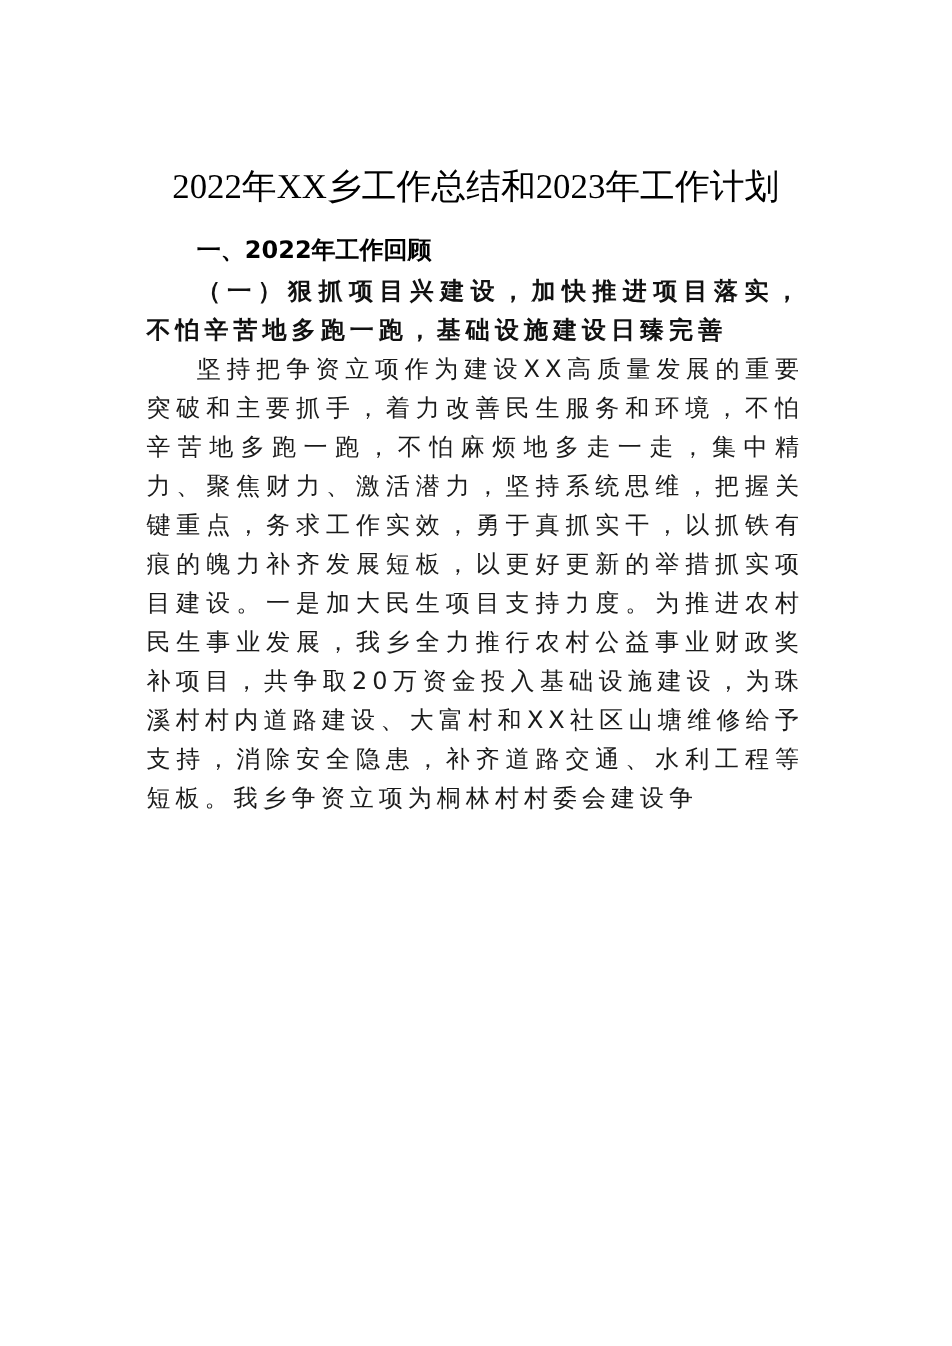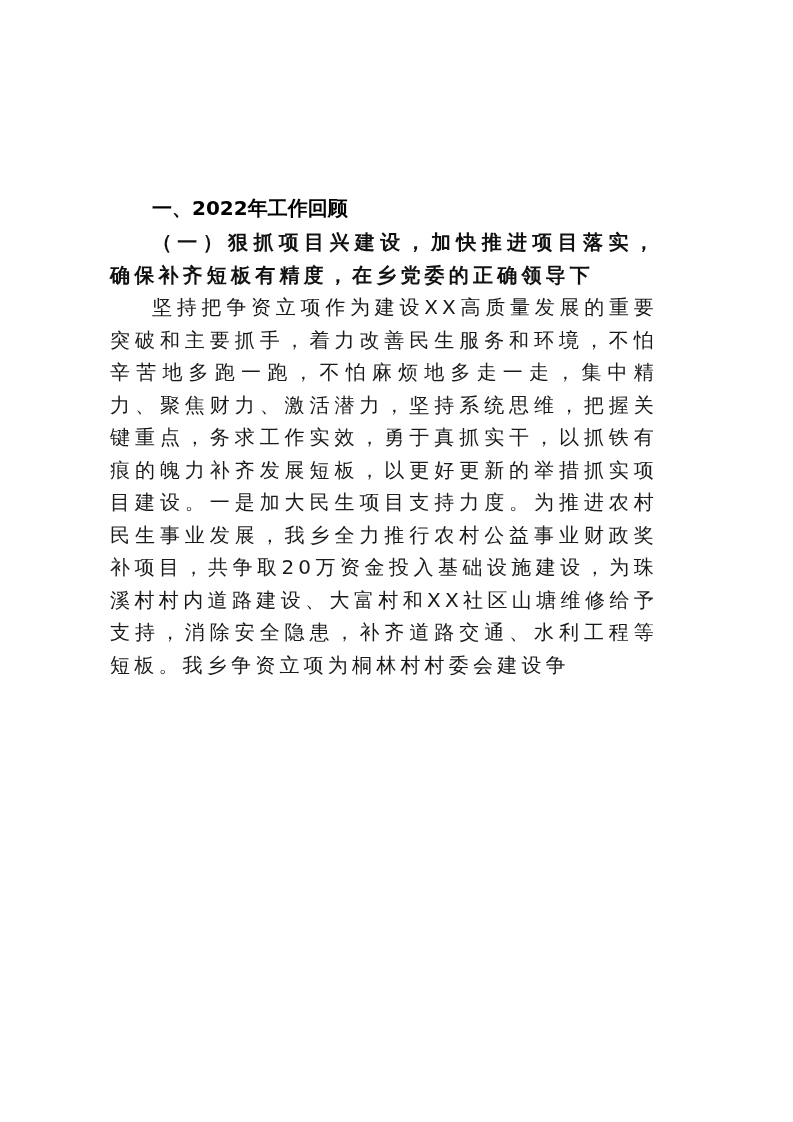--- a/index.html
+++ b/index.html
@@ -4,40 +4,41 @@
 <style>
   html, body { margin: 0; padding: 0; background: #ffffff; }
   body { width: 793px; height: 1122px; position: relative; overflow: hidden; color: #111; }
   .page { position: absolute; left: 0; top: 0; width: 793px; height: 1122px; background: #fff; }
   .title {
     position: absolute; left: 0; top: 136px; width: 793px; text-align: center;
     font-family: "Liberation Serif", "DejaVu Serif", serif; font-size: 29px; line-height: 40px;
     color: #000; letter-spacing: 0px; margin: 0; font-weight: normal;
   }
   .body-text {
-    position: absolute; left: 110px; top: 190px; width: 548px;
+    position: absolute; left: 122px; top: 190px; width: 548px;
     font-family: "DejaVu Sans", "Liberation Sans", sans-serif; font-size: 20px; line-height: 32.5px;
     color: #1a1a1a;
   }
   .h1 {
     font-family: "DejaVu Sans", "Liberation Sans", sans-serif; font-weight: bold; font-size: 20px;
     margin: 0; padding-left: 42px; line-height: 36px; color: #000;
   }
   .para {
     margin: 0; text-indent: 42px; text-align: justify; text-align-last: left;
     letter-spacing: 4.2px;
   }
   .h2 {
     margin: 0; text-indent: 42px; text-align: justify; text-align-last: left;
     font-family: "DejaVu Serif", "Liberation Serif", serif; font-size: 20px; letter-spacing: 4.2px; color:#111;
   }
 </style>
 </head>
 <body>
 
 <div class="page">
+  <h1 class="title">2022年XX乡工作总结和2023年工作计划</h1>
 
   <div class="body-text">
     <h2 class="h1">一、2022年工作回顾</h2>
-    <h3 class="h2">（一）狠抓项目兴建设，加快推进项目落实，确保补齐短板有精度，在乡党委的正确领导下</h3>
+    <h3 class="h2">（一）狠抓项目兴建设，加快推进项目落实，不怕辛苦地多跑一跑，基础设施建设日臻完善</h3>
     <p class="para">坚持把争资立项作为建设XX高质量发展的重要突破和主要抓手，着力改善民生服务和环境，不怕辛苦地多跑一跑，不怕麻烦地多走一走，集中精力、聚焦财力、激活潜力，坚持系统思维，把握关键重点，务求工作实效，勇于真抓实干，以抓铁有痕的魄力补齐发展短板，以更好更新的举措抓实项目建设。一是加大民生项目支持力度。为推进农村民生事业发展，我乡全力推行农村公益事业财政奖补项目，共争取20万资金投入基础设施建设，为珠溪村村内道路建设、大富村和XX社区山塘维修给予支持，消除安全隐患，补齐道路交通、水利工程等短板。我乡争资立项为桐林村村委会建设争</p>
   </div>
 </div>
 
 </body></html>

